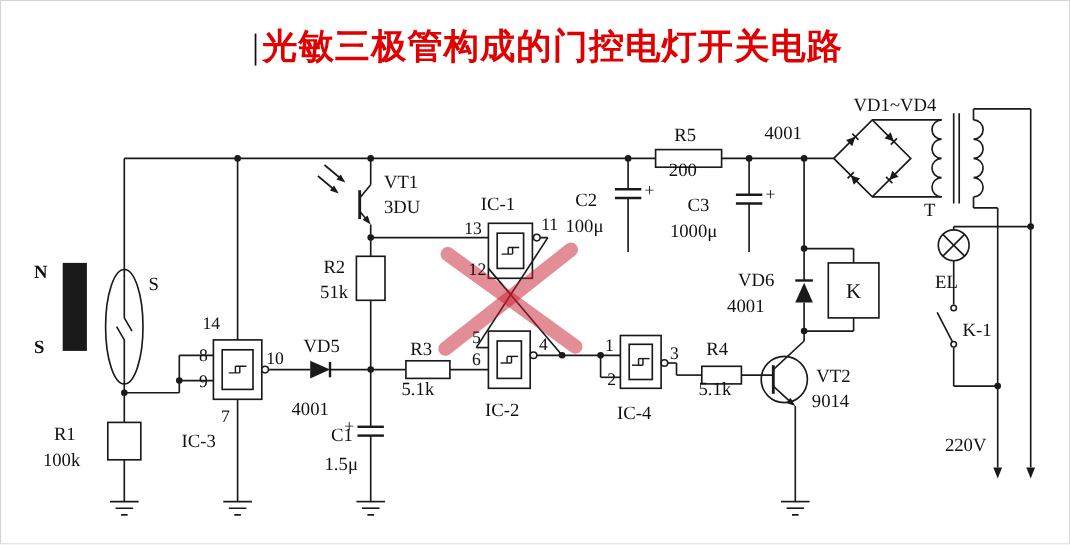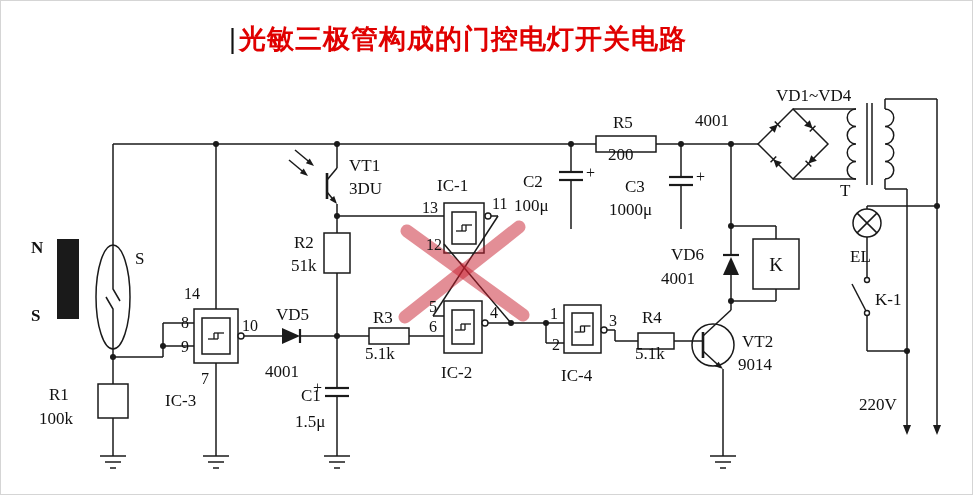--- a/index.html
+++ b/index.html
@@ -1,17 +1,17 @@
 <!DOCTYPE html>
 <html><head>
 <meta charset="utf-8">
 <style>
   html,body{margin:0;padding:0;background:#fff;}
   #page{position:relative;width:973px;height:495px;background:#ffffff;border:1px solid #d5d5d5;box-sizing:border-box;overflow:hidden;font-family:"Liberation Serif",serif;}
-  #title-bar{position:absolute;left:228px;top:20px;white-space:nowrap;font-weight:bold;font-size:27px;letter-spacing:1px;font-family:Liberation Sans, sans-serif;}
+  #title-bar{position:absolute;left:228px;top:20px;white-space:nowrap;font-weight:bold;font-size:32px;letter-spacing:1px;font-family:Liberation Serif, serif;}
   #title-cursor{color:#111;margin-right:2px;font-weight:normal;}
   #title-text{color:#e00000;}
   svg{position:absolute;left:0;top:0;}
   svg text{font-family:"Liberation Serif",serif;font-size:17px;fill:#111;}
   svg text.pin{font-size:16px;}
   svg text.big{font-size:19px;}
   .wire{stroke:#1a1a1a;stroke-width:1.5;fill:none;}
   .thick{stroke:#1a1a1a;stroke-width:2.6;fill:none;}
   .box{stroke:#1a1a1a;stroke-width:1.5;fill:none;}
   .filled{fill:#1a1a1a;stroke:none;}

